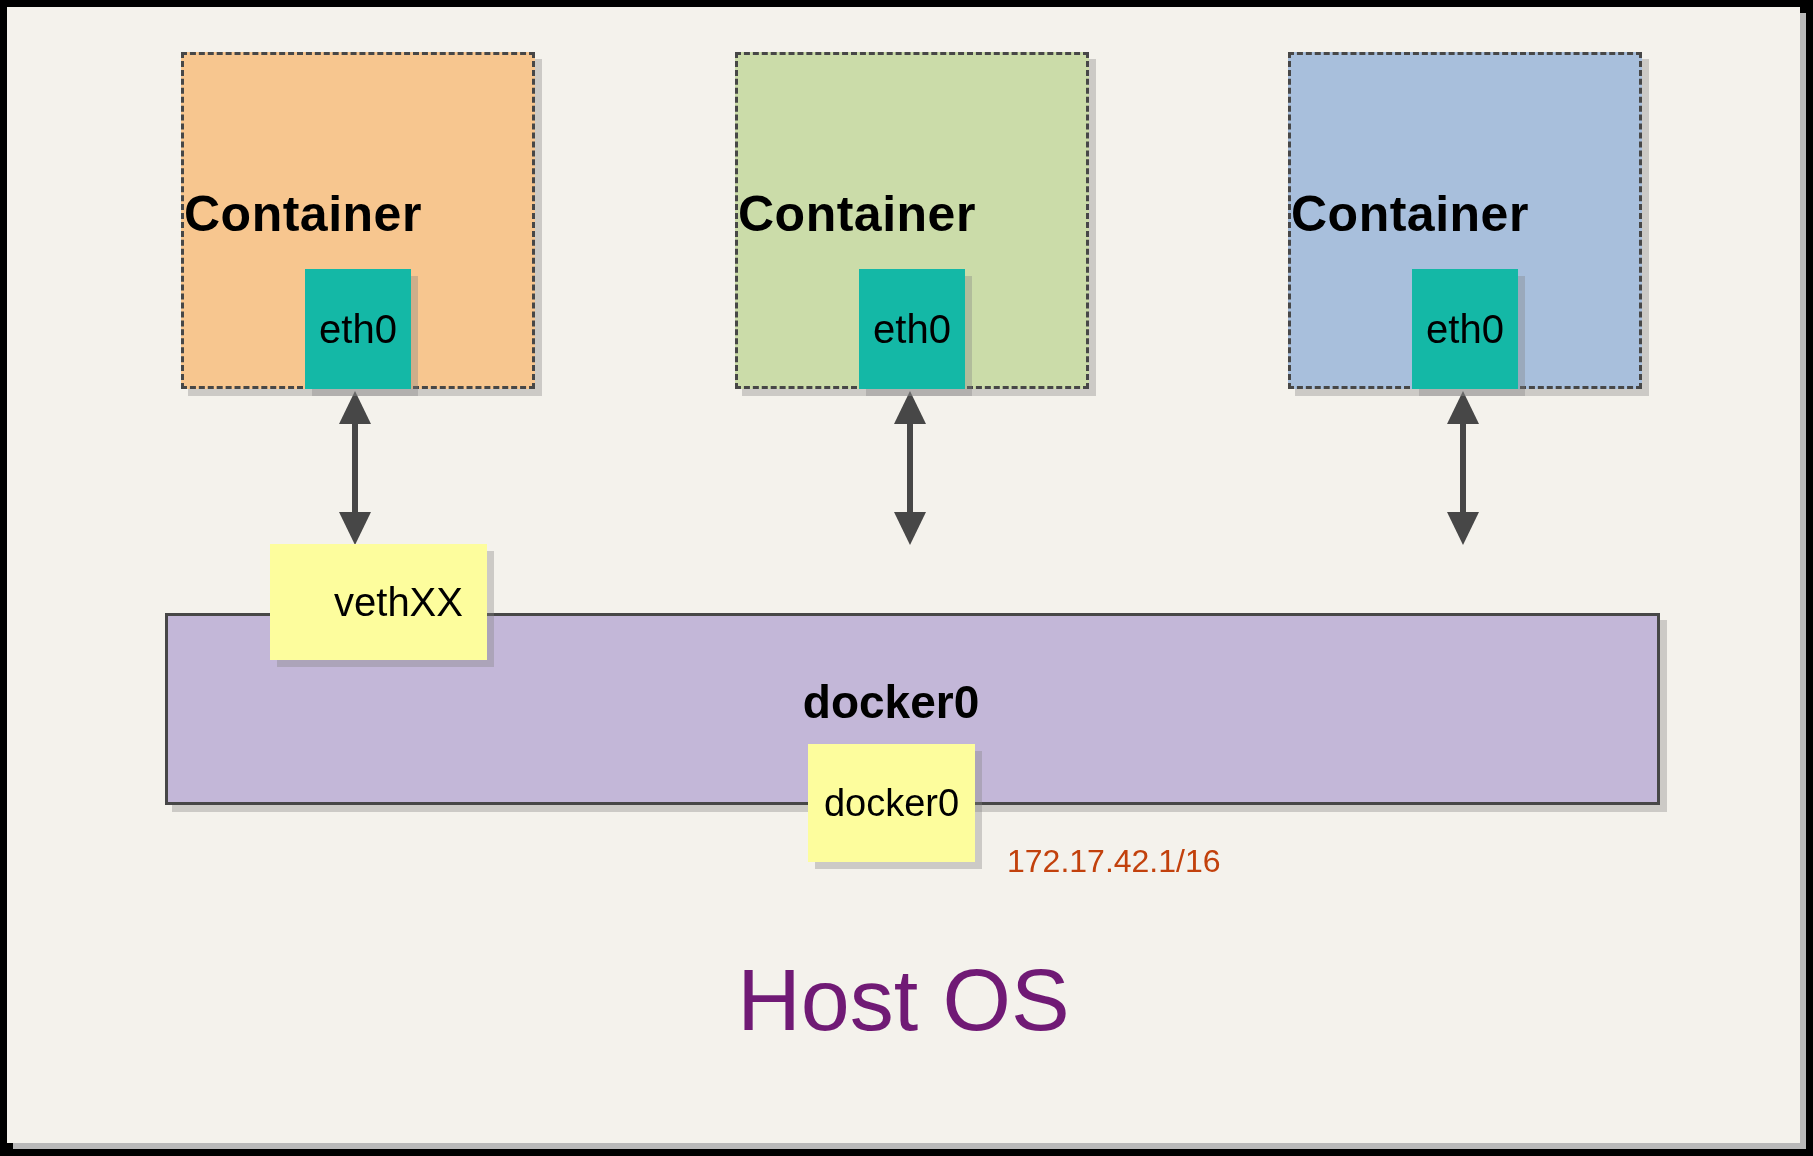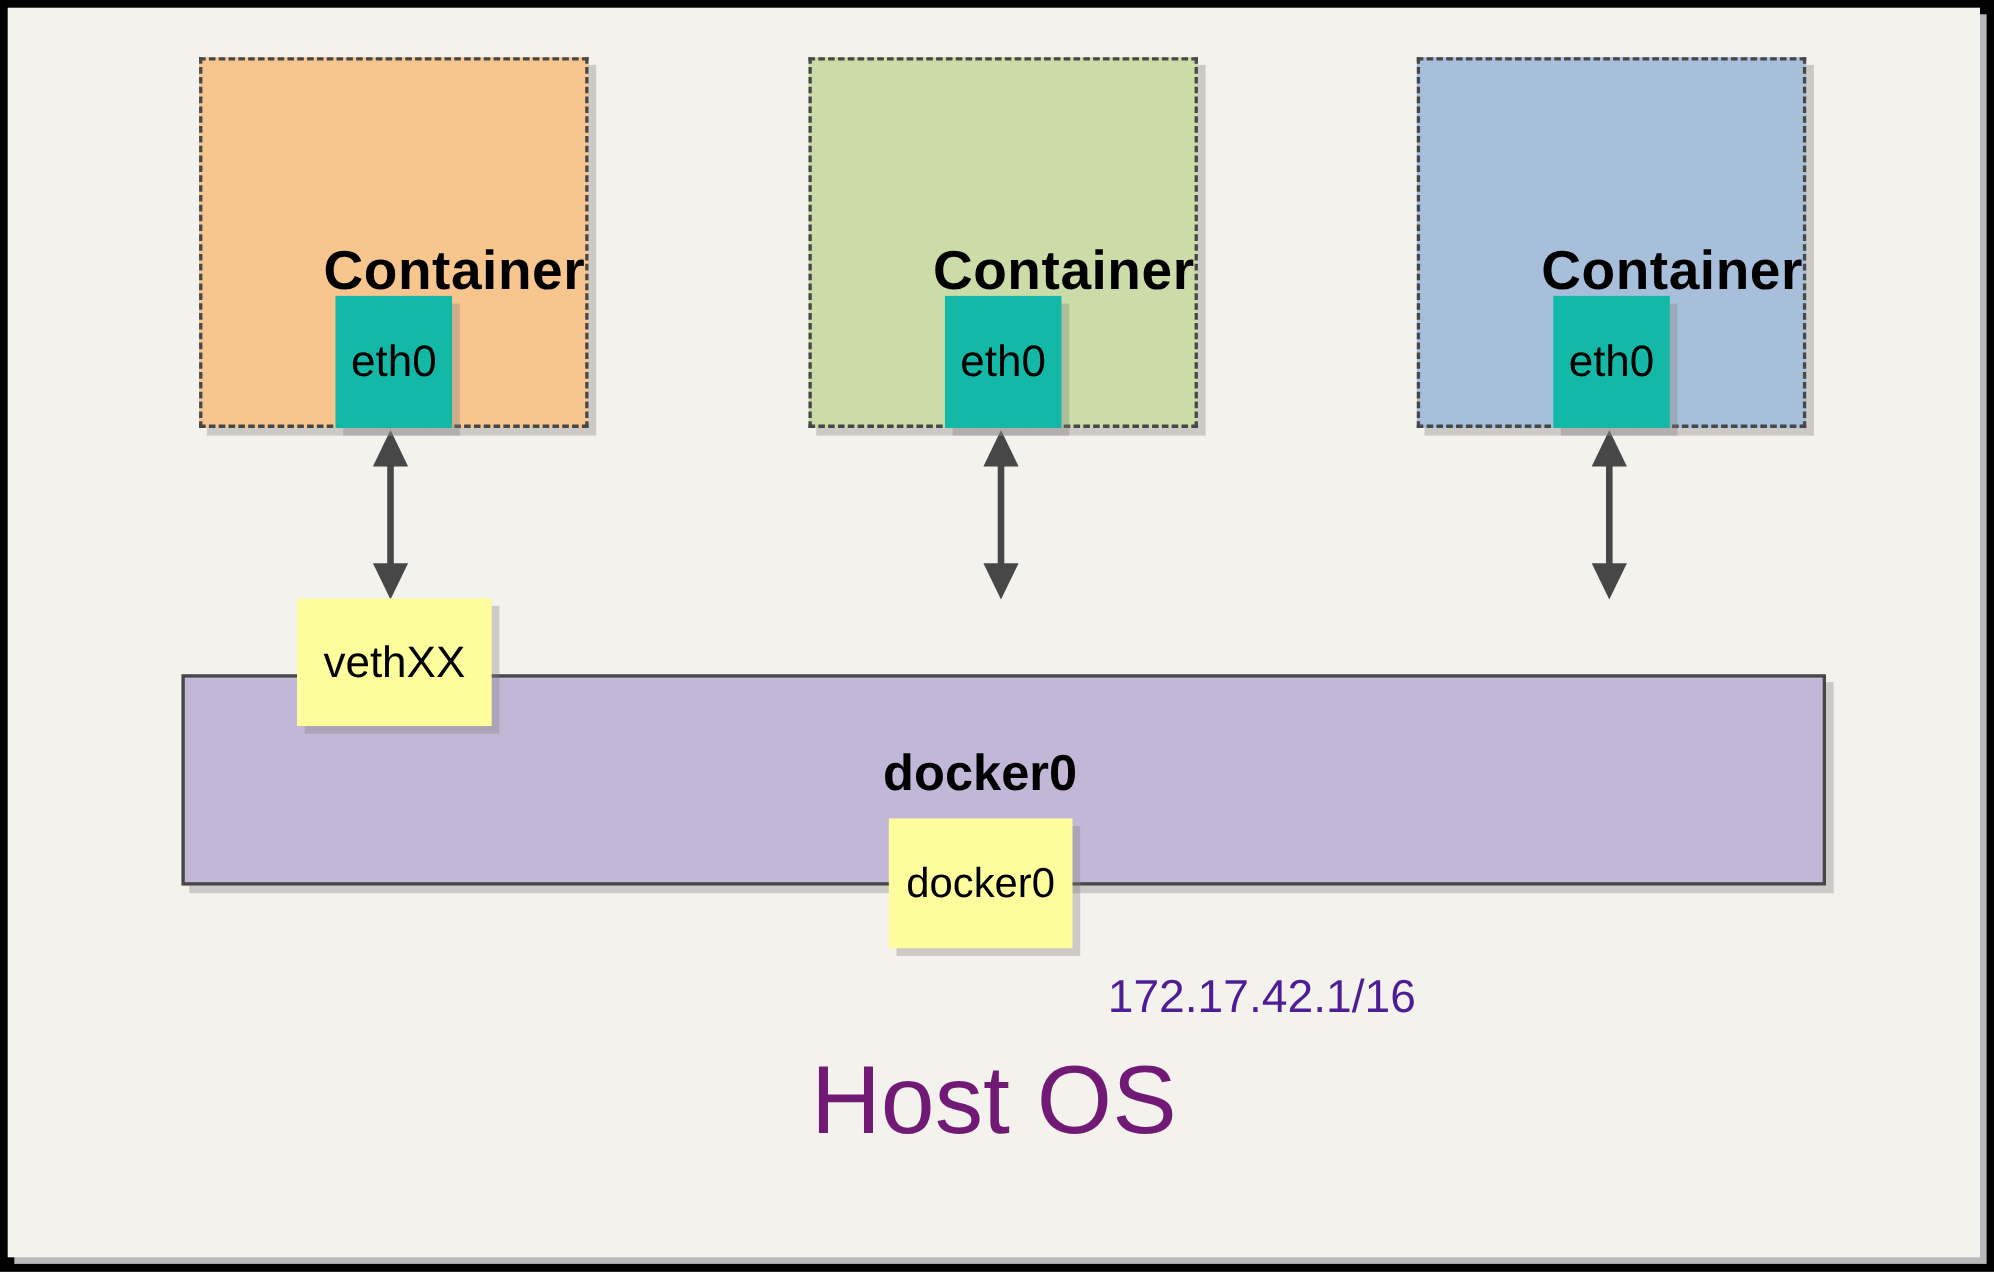--- a/index.html
+++ b/index.html
@@ -34,26 +34,25 @@
     height: 337px;
     box-sizing: border-box;
     border: 3px dashed #474747;
     z-index: 3;
   }
   .container-box .container-title {
     position: absolute;
     left: 0;
     right: 0;
     top: 130px;
-    text-align: right;
+    text-align: left;
     font-size: 50px;
     font-weight: bold;
     color: #000;
     letter-spacing: 0.5px;
-    margin-top: 32px;
   }
   .iface-box {
     position: absolute;
     left: 50%;
     bottom: -3px;
     transform: translateX(-50%);
     width: 106px;
     height: 120px;
     background: #14b8a6;
     display: flex;
@@ -78,20 +77,21 @@
     top: 537px;
     width: 177px;
     height: 116px;
     background: #fdfd9d;
     display: flex;
     align-items: center;
     justify-content: center;
     font-size: 40px;
     color: #000;
     z-index: 6;
+    padding-left: 40px;
   }
   
   .bridge-bar {
     position: absolute;
     left: 158px;
     top: 606px;
     width: 1495px;
     height: 192px;
     box-sizing: border-box;
     background: #c3b7d8;
@@ -120,24 +120,23 @@
     align-items: center;
     justify-content: center;
     font-size: 38px;
     color: #000;
     z-index: 8;
   }
   .bridge-ip {
     position: absolute;
     left: 1000px;
     top: 836px;
-    font-size: 42px;
-    color: #4c1d95;
+    font-size: 32px;
+    color: #c2410c;
     z-index: 8;
-    margin-top: 39px;
   }
   .host-os-label {
     position: absolute;
     left: 0;
     right: 0;
     top: 942px;
     text-align: center;
     font-size: 88px;
     color: #701a75;
   }

